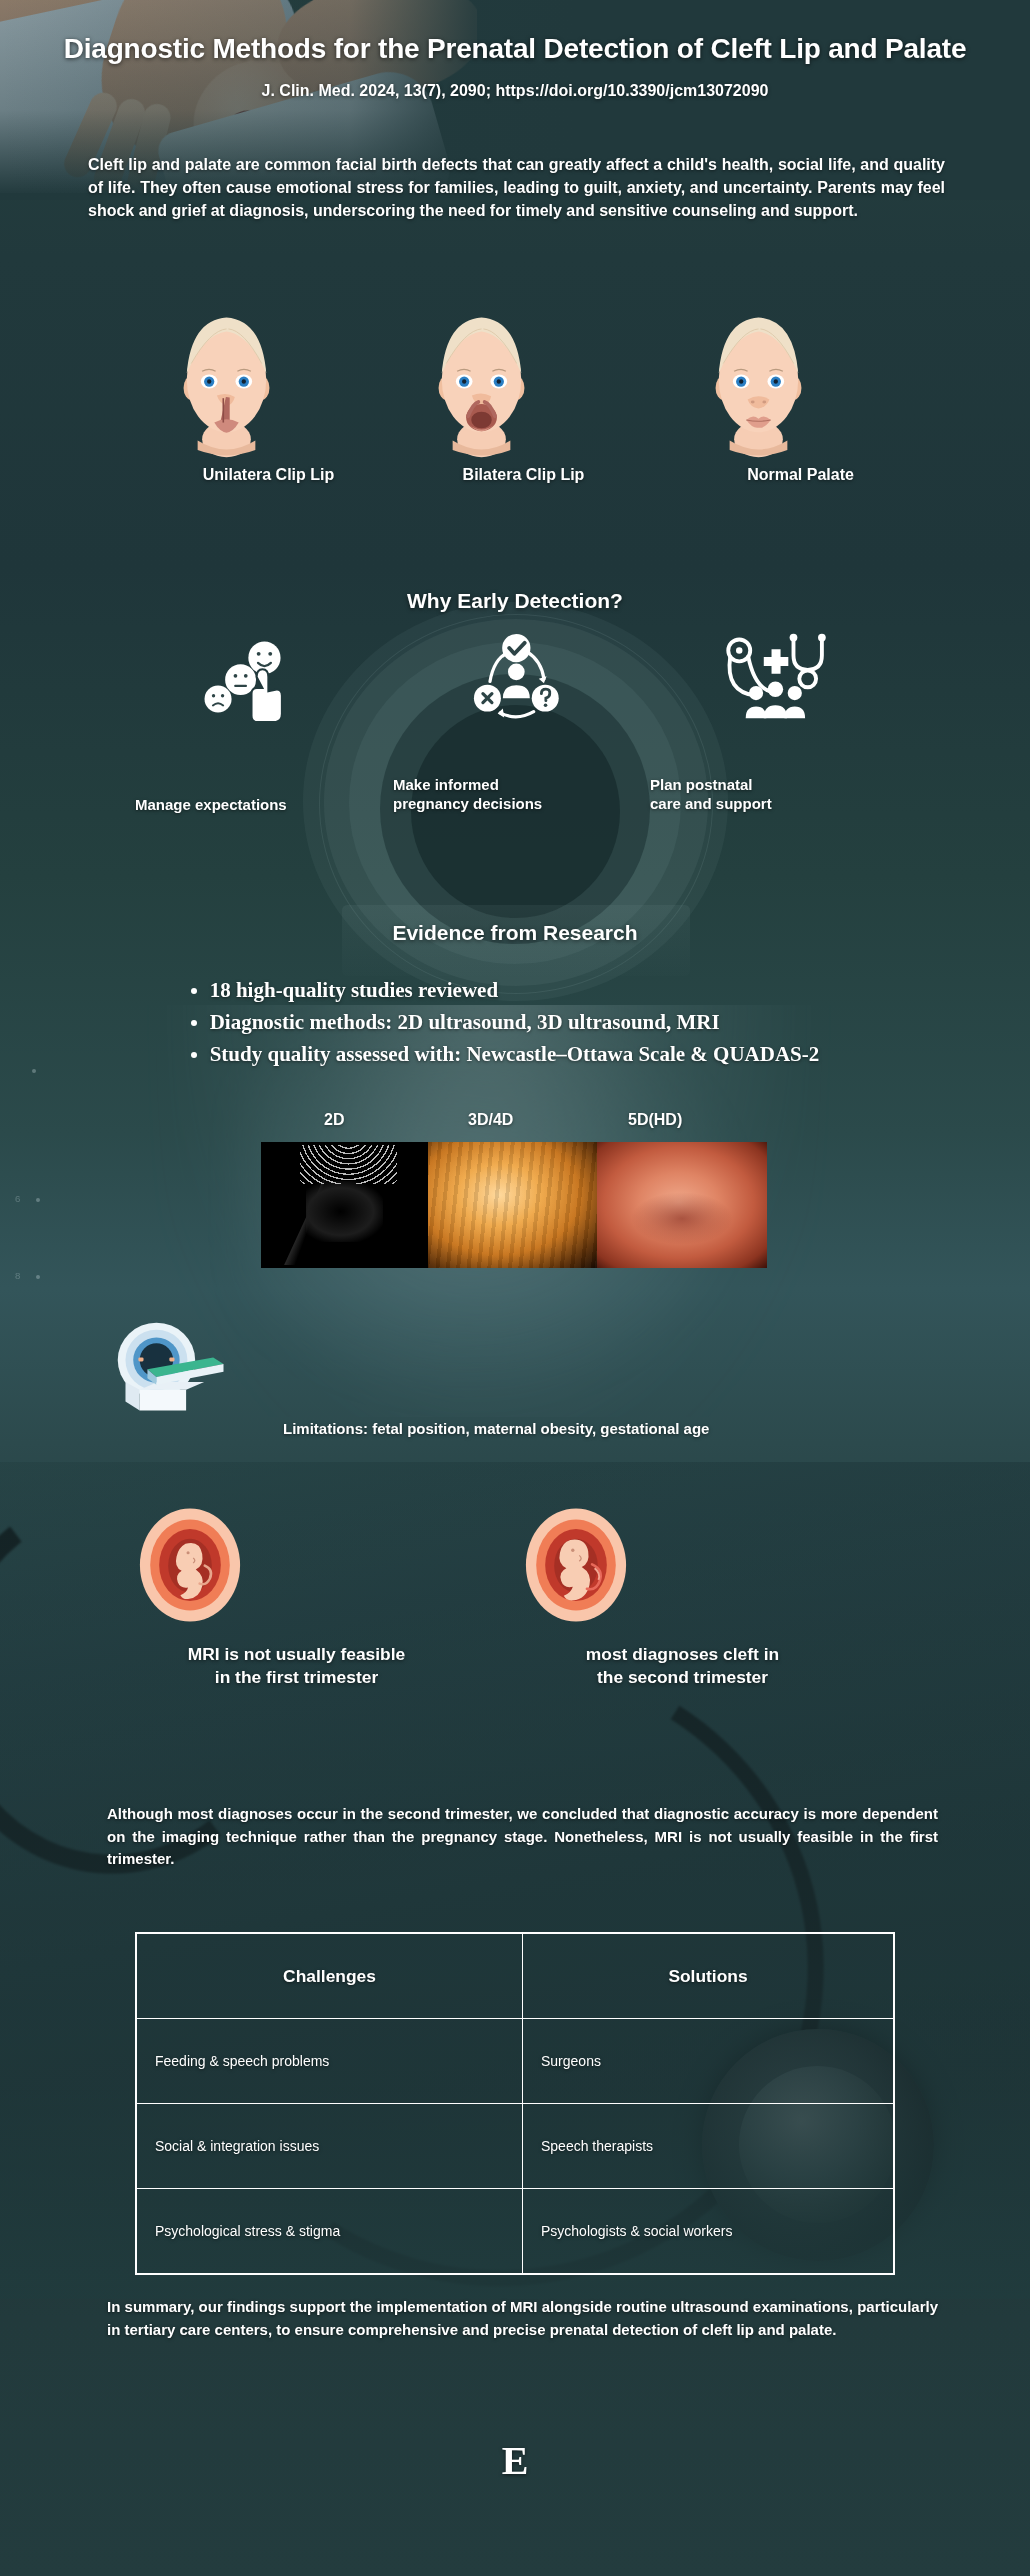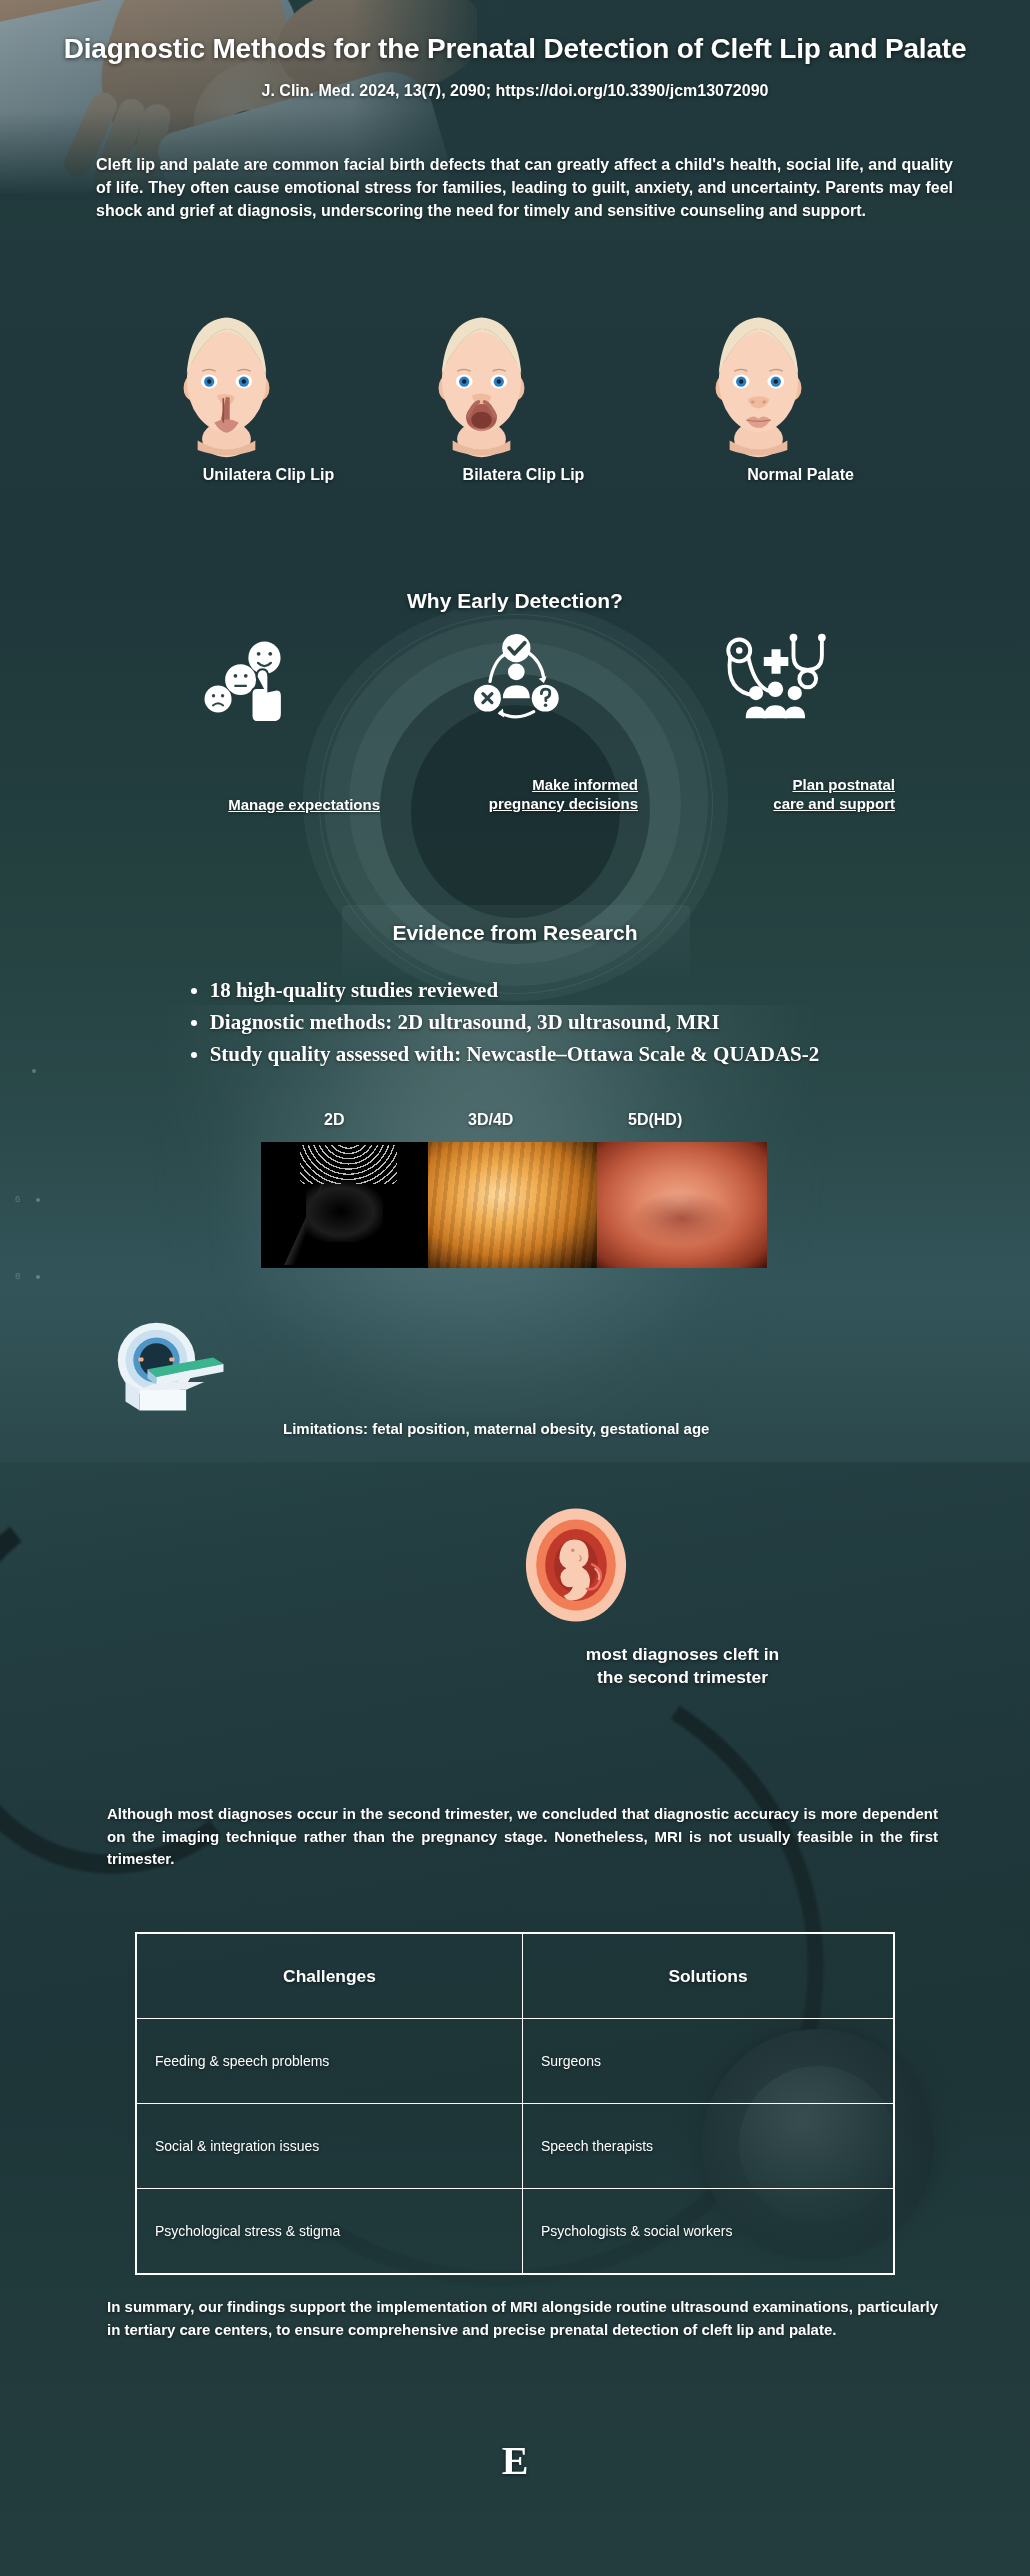--- a/index.html
+++ b/index.html
@@ -90,39 +90,39 @@
 
   
   .content { position:absolute; inset:0; }
 
   .title { position:absolute; left:0; right:0; top:33px; text-align:center;
     font-size:28px; font-weight:bold; letter-spacing:-0.2px;
     text-shadow:0 1.3px 4.5px rgba(0,0,0,.65); }
   .subtitle { position:absolute; left:0; right:0; top:82px; text-align:center;
     font-size:16px; font-weight:bold; text-shadow:0 1.3px 3.9px rgba(0,0,0,.6); }
 
-  .intro { position:absolute; left:96px; top:153px; width:857px;
+  .intro { position:absolute; left:88px; top:153px; width:857px;
     font-size:16px; line-height:1.45; font-weight:bold; text-align:justify;
     text-shadow:0 1.3px 3.2px rgba(0,0,0,.55); }
 
   
   .faces { position:absolute; left:8px; right:0; top:312px; height:219px; }
   .face-col { position:absolute; width:193px; text-align:center; }
   .face-col.c1 { left:164px; }
   .face-col.c2 { left:419px; }
   .face-col.c3 { left:696px; }
   .face-lbl { margin-top:6.4px; font-size:16px; font-weight:bold; text-shadow:0 1.3px 3.2px rgba(0,0,0,.5); }
 
   .sec-title { position:absolute; left:0; right:0; text-align:center; font-size:21px; font-weight:bold;
      text-shadow:0 1.3px 4.5px rgba(0,0,0,.6); }
   #why-title { top:589px; }
   #evidence-title { top:921px; }
 
   .why-row { position:absolute; left:0; right:0; top:634px; height:213px; }
-  .why-item { position:absolute; width:245px; text-align:right;text-decoration:underline; }
+  .why-item { position:absolute; width:245px; text-align:left; }
   .why-item .ico { height:90px; display:flex; align-items:center; justify-content:center; }
   .why-item .cap { font-size:15px; font-weight:bold; line-height:1.25; text-shadow:0 1.3px 3.2px rgba(0,0,0,.55); }
   .why-item.w1 { left:135px; }
   .why-item.w1 .cap { margin-top:72px; }
   .why-item.w2 { left:393px; }
   .why-item.w2 .cap { margin-top:52px; }
   .why-item.w3 { left:650px; }
   .why-item.w3 .cap { margin-top:52px; }
 
   .bullets { position:absolute; font-size:21px; font-weight:bold; line-height:1.52;
@@ -449,20 +449,36 @@
         <path d="M58 76 L160 58 L176 68 L72 88 Z" fill="#3bb58f"></path>
         <path d="M58 76 L72 88 L72 100 L58 90 Z" fill="#9ec9de"></path>
         <path d="M72 88 L176 68 L176 80 L72 100 Z" fill="#e9f2f7"></path>
         <rect x="44" y="58" width="8" height="6" rx="2" fill="#f0b08a"></rect>
         <rect x="92" y="58" width="8" height="6" rx="2" fill="#f0b08a"></rect>
       </svg>
 
     </div>
     <div class="mri-lim">Limitations: fetal position, maternal obesity, gestational age</div>
 
+    <div class="tri t1">
+      <svg width="122" height="122" viewBox="0 0 190 190">
+        <ellipse cx="95" cy="95" rx="78" ry="88" fill="#f9c6ab"></ellipse>
+        <ellipse cx="95" cy="95" rx="62" ry="71" fill="#f07d56"></ellipse>
+        <ellipse cx="95" cy="95" rx="48" ry="56" fill="#c0392b"></ellipse>
+        <ellipse cx="95" cy="96" rx="34" ry="42" fill="#a52f24"></ellipse>
+        <path d="M88 62 q22-6 26 16 q3 18-10 24 q14 10 10 26 q-4 18-22 20 q-8 1-12-6 q10-4 12-12 q-12 2-16-8 q-4-12 6-18 q-12-6-8-22 q3-14 14-20 z" fill="#f8cdb3"></path>
+        <circle cx="92" cy="76" r="2.4" fill="#c98f78"></circle>
+        <path d="M100 84 q5 4 0 8" stroke="#c98f78" stroke-width="2" fill="none"></path>
+        <path d="M118 96 q14 6 8 20 q-6 12-16 8" stroke="#e8a68c" stroke-width="4" fill="none" stroke-linecap="round"></path>
+      </svg>
+      <div class="cap">
+        <div>MRI is not usually feasible</div>
+        <div>in the first trimester</div>
+      </div>
+    </div>
 
     <div class="tri t2">
       <svg width="122" height="122" viewBox="0 0 190 190">
         <ellipse cx="95" cy="95" rx="78" ry="88" fill="#f9c6ab"></ellipse>
         <ellipse cx="95" cy="95" rx="62" ry="71" fill="#f07d56"></ellipse>
         <ellipse cx="95" cy="95" rx="48" ry="56" fill="#c0392b"></ellipse>
         <ellipse cx="95" cy="96" rx="34" ry="42" fill="#a52f24"></ellipse>
         <path d="M86 56 q24-4 28 18 q3 18-10 24 q16 10 12 28 q-5 22-26 24 q-10 1-14-7 q12-5 14-14 q-14 3-18-9 q-5-14 8-20 q-14-7-10-24 q3-16 16-20 z" fill="#f8cdb3"></path>
         <circle cx="90" cy="72" r="2.6" fill="#c98f78"></circle>
         <path d="M100 80 q6 5 0 9" stroke="#c98f78" stroke-width="2" fill="none"></path>

